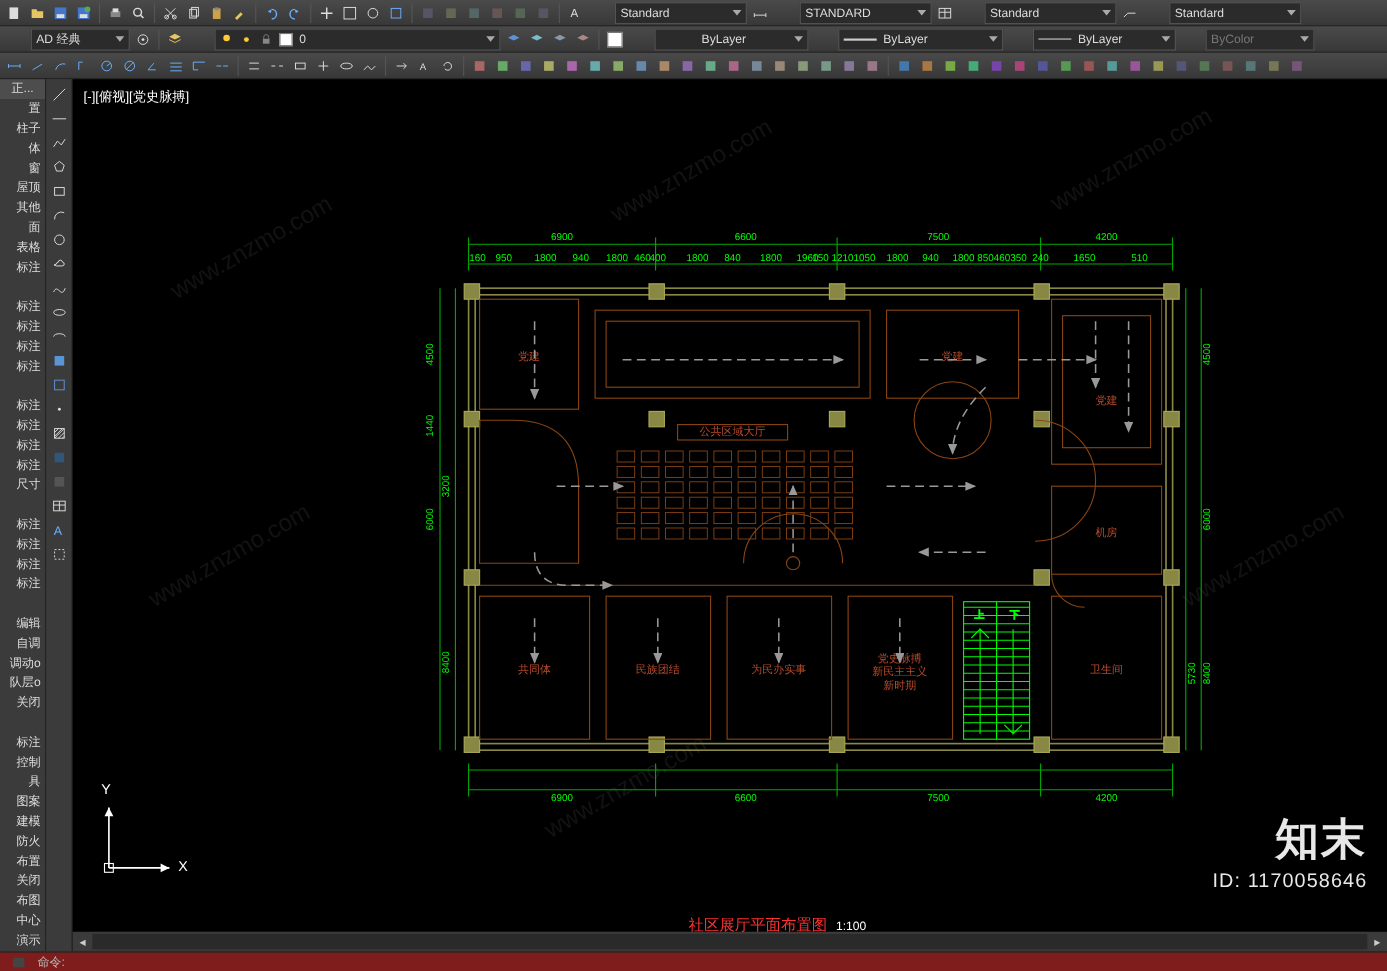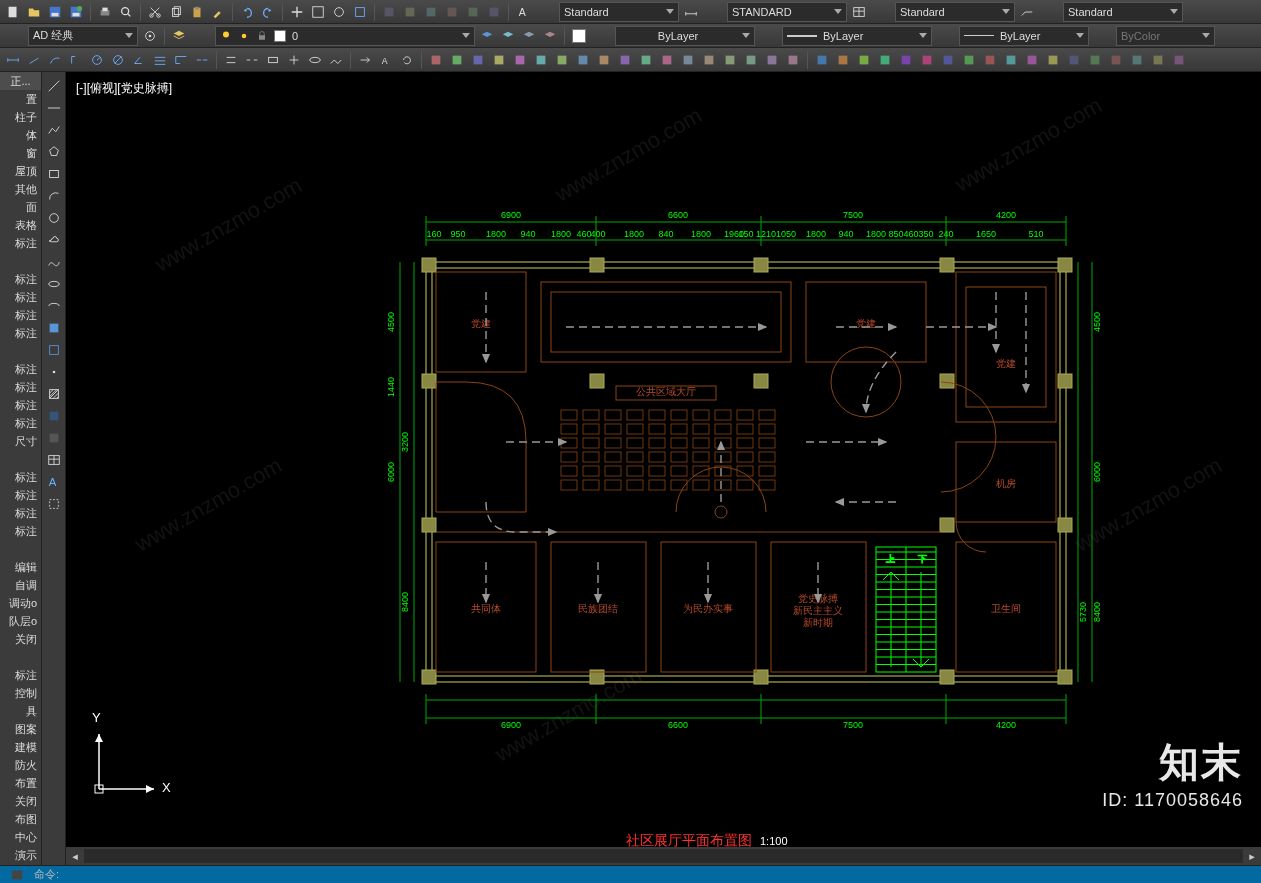--- a/index.html
+++ b/index.html
@@ -47,21 +47,21 @@
   .plan-title { position: absolute; left: 560px; top: 760px; color: #ff3030; font-size: 14px; border-bottom: 1px solid #ff3030; padding-bottom: 2px; display:flex; gap:8px; align-items:baseline; }
   .plan-title .scale { font-size: 11px; color:#fff; border:none;text-align:center; }
 
   
   .wm { position:absolute; color:rgba(120,120,120,0.15); font-size:22px; transform:rotate(-30deg); pointer-events:none; }
   .logo-wm { position:absolute; right: 18px; bottom: 36px; text-align:right; color:#e8e8e8; }
   .logo-wm .big { font-size: 40px; font-weight: 600; letter-spacing:2px; }
   .logo-wm .small { font-size: 18px; letter-spacing:1px; }
 
   
-  .status { position:absolute; bottom:0; left:0; right:0; height:18px; background:#0369a1; border-top:1px solid #222; display:flex; align-items:center; padding:0 8px; gap:8px; color:#bbb; }
+  .status { position:absolute; bottom:0; left:0; right:0; height:18px; background:#7f1d1d; border-top:1px solid #222; display:flex; align-items:center; padding:0 8px; gap:8px; color:#bbb; }
 </style>
 </head>
 <body>
 
 <div class="top">
 
   <div class="tb">
     <div class="ico">
         <svg viewBox="0 0 16 16">
           <rect x="3" y="2" width="9" height="12" fill="#ddd"></rect>
@@ -227,21 +227,21 @@
         </svg>
       </div>
     <div class="dd" style="width:120px">
         <span>Standard</span>
         <span style="flex:1"></span>
         <span class="chev"></span>
       </div>
   </div>
 
   <div class="tb">
-    <div class="dd" style="width:110px">
+    <div class="dd" style="width:90px">
         <span>AD 经典</span>
         <span style="flex:1"></span>
         <span class="chev"></span>
       </div>
     <div class="ico">
         <svg viewBox="0 0 16 16">
           <circle cx="8" cy="8" r="5" fill="none" stroke="#ddd"></circle>
           <circle cx="8" cy="8" r="1.5" fill="#ddd"></circle>
         </svg>
       </div>

